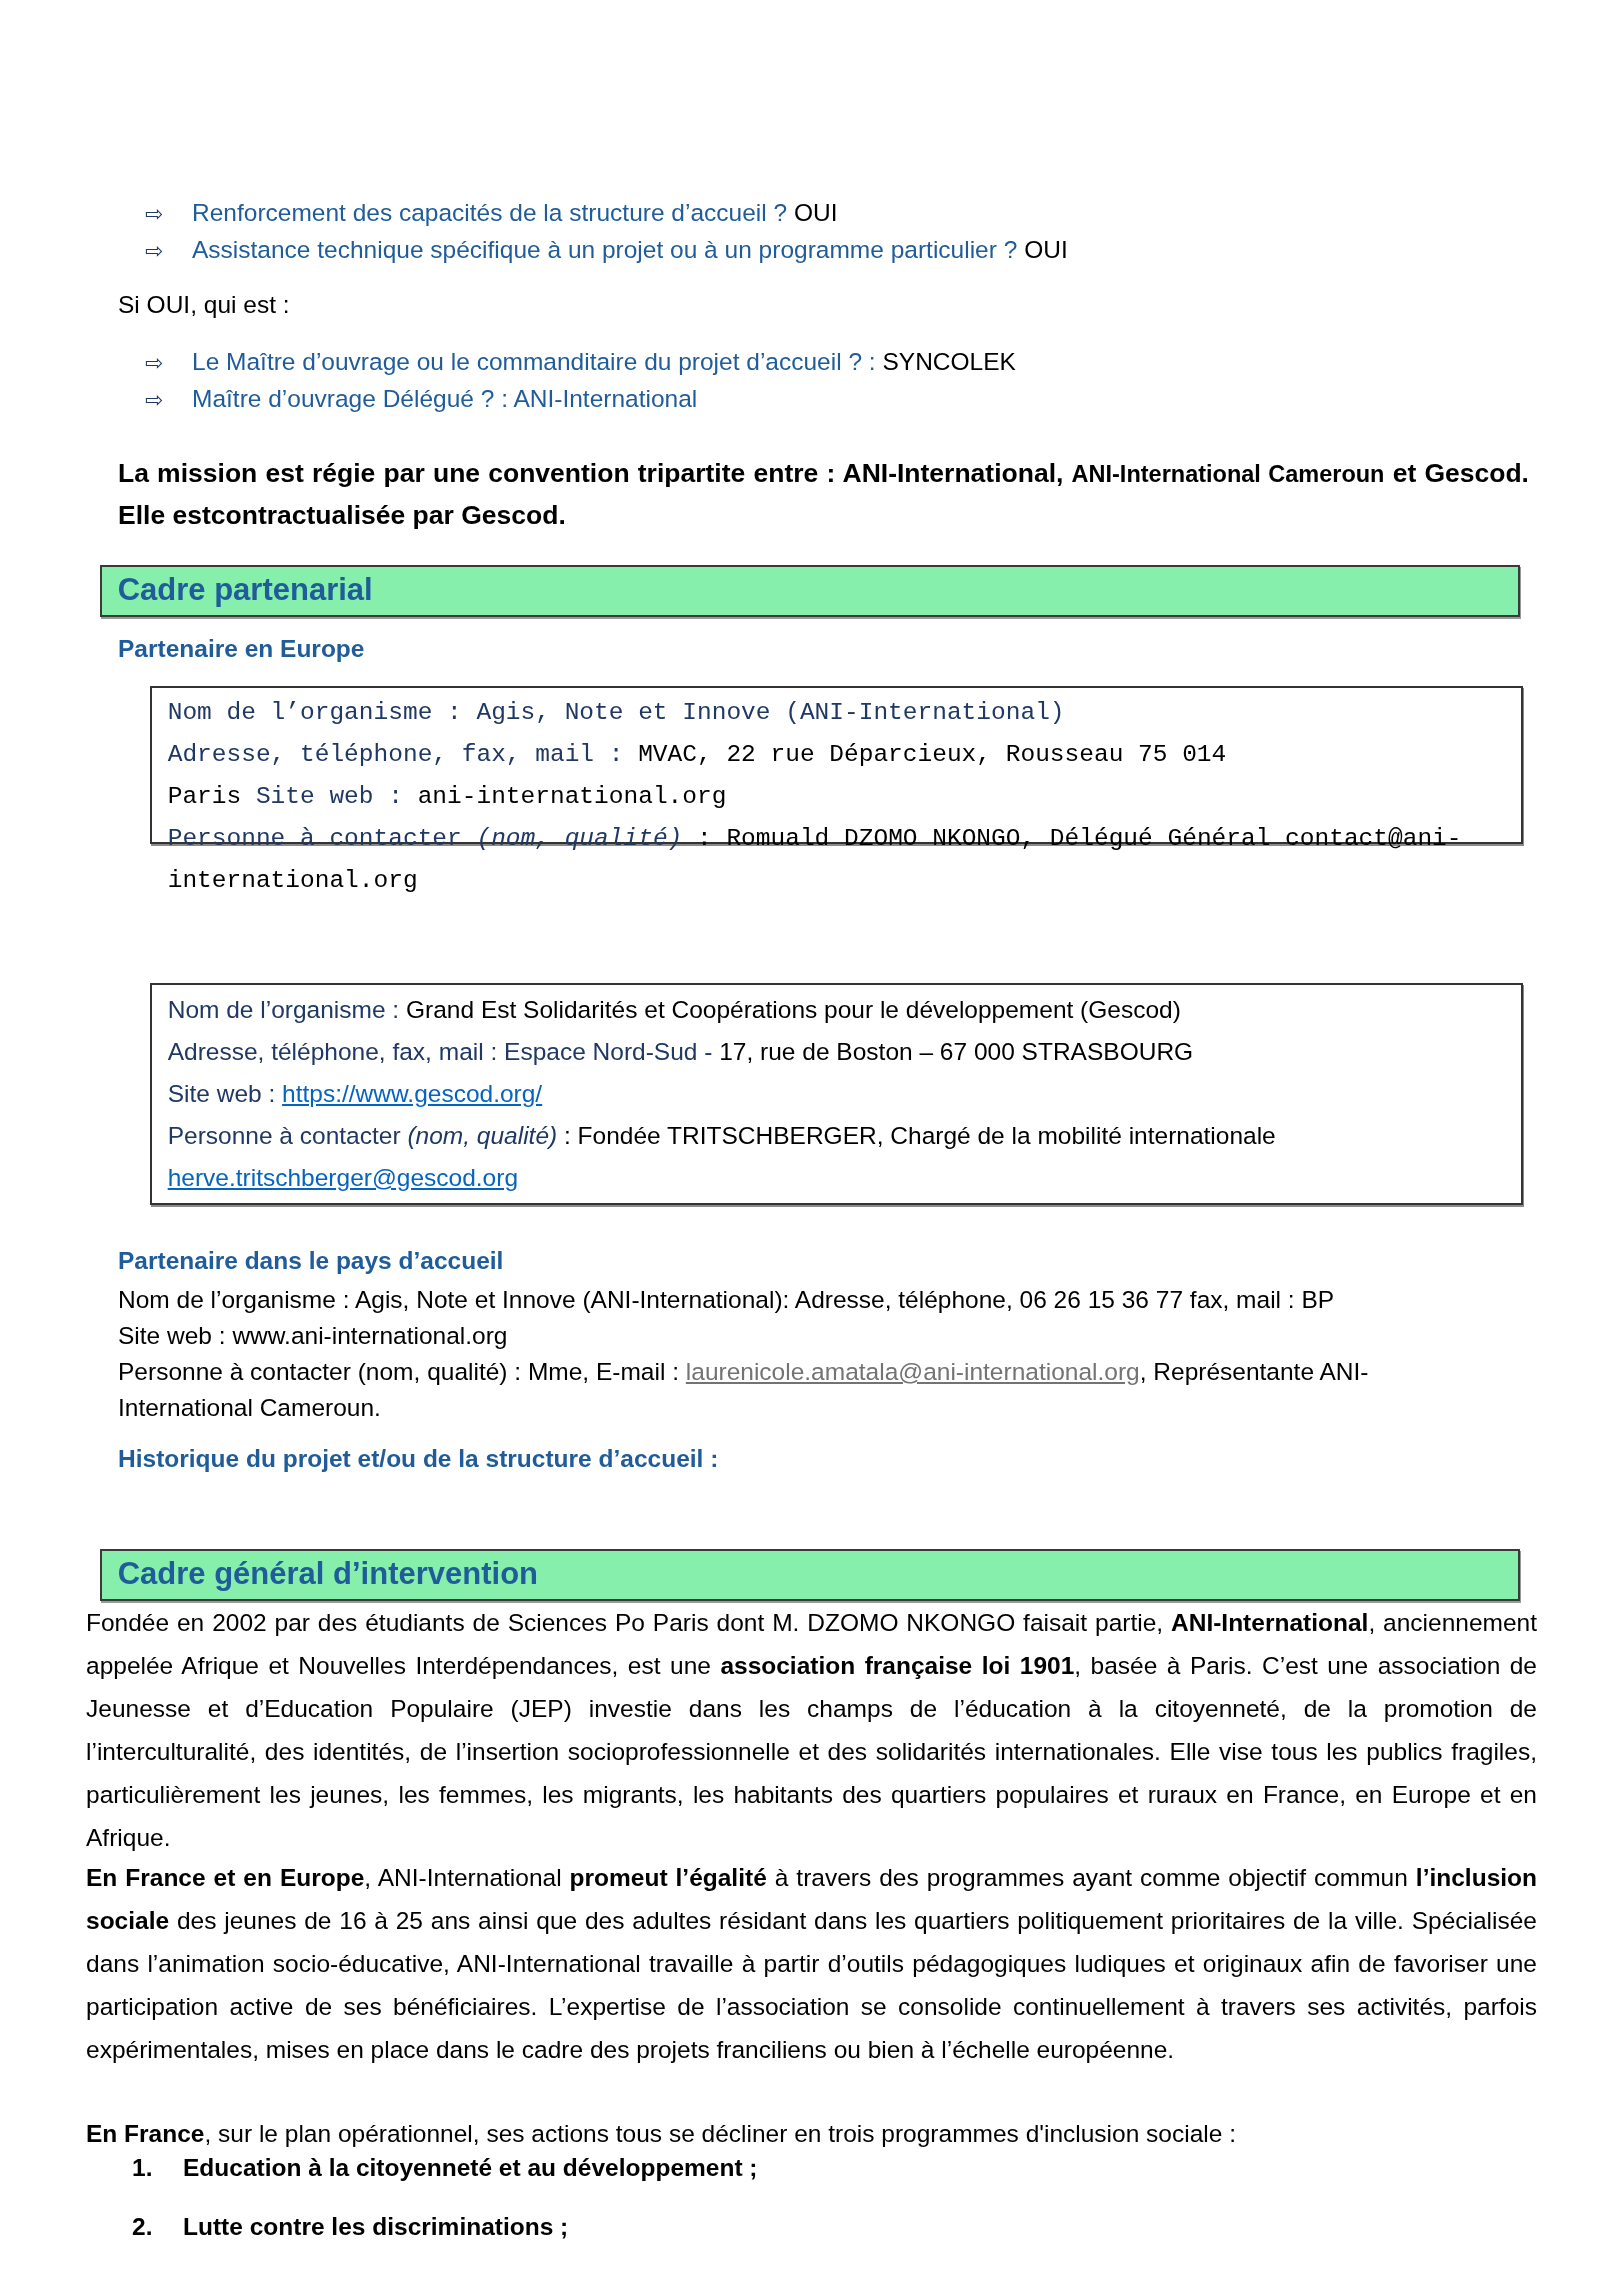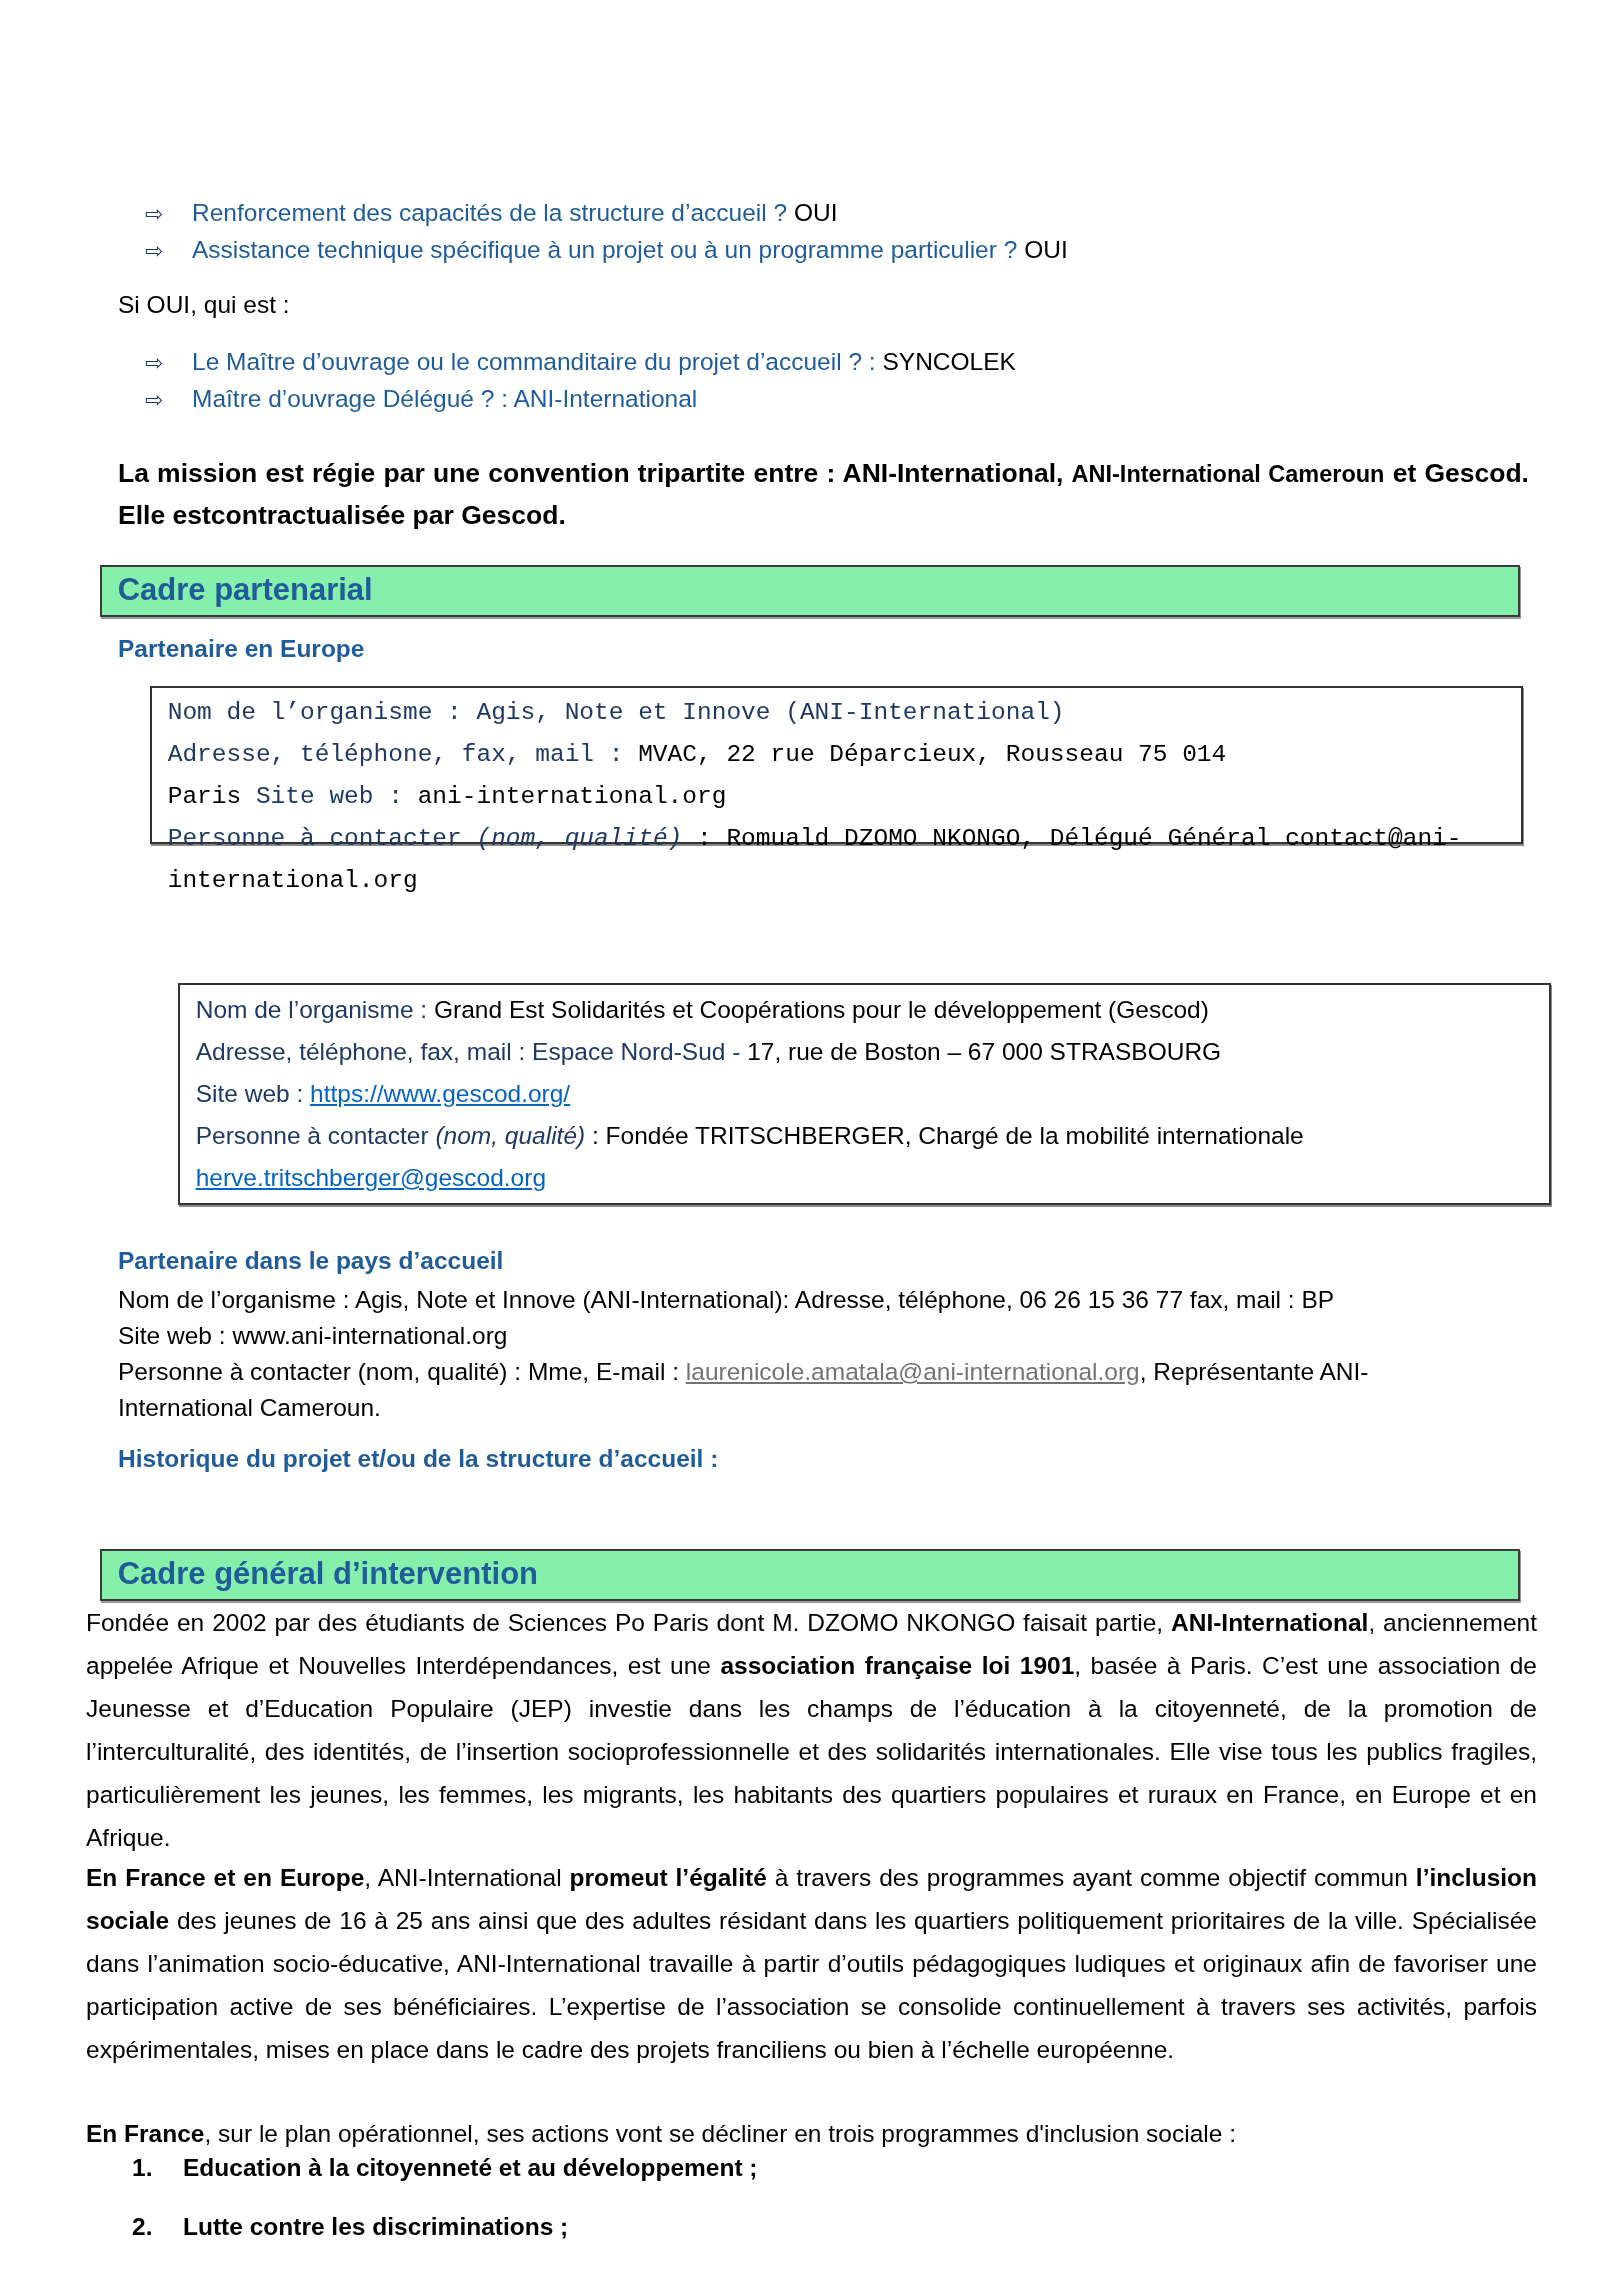--- a/index.html
+++ b/index.html
@@ -74,21 +74,21 @@
 <div class="sub-head" style="top:635px;">Partenaire en Europe</div>
 
 <div class="partner-box" style="top:686px; height:158px;font-family:Liberation Mono, monospace;">
   <div class="line navy">Nom de l’organisme : Agis, Note et Innove (ANI-International)</div>
   <div class="line"><span class="navy">Adresse, téléphone, fax, mail :</span><span> MVAC, 22 rue Déparcieux,  Rousseau 75 014</span></div>
   <div class="line"><span>Paris </span><span class="navy"> Site web :</span><span> ani-international.org</span></div>
   <div class="line"><span class="navy">Personne à contacter </span><i class="navy">(nom, qualité)</i><span> : Romuald DZOMO NKONGO, Délégué Général contact@ani-</span></div>
   <div class="line">international.org</div>
 </div>
 
-<div class="partner-box" style="top:983px; height:222px;margin-left:28px;">
+<div class="partner-box" style="top:983px; height:222px;">
   <div class="line"><span class="navy">Nom de l’organisme :</span><span> Grand Est Solidarités et Coopérations pour le développement (Gescod)</span></div>
   <div class="line"><span class="navy">Adresse, téléphone, fax, mail : Espace Nord-Sud -</span><span> 17, rue de Boston – 67 000 STRASBOURG</span></div>
   <div class="line"><span class="navy">Site web : </span><a class="link">https://www.gescod.org/</a></div>
   <div class="line"><span class="navy">Personne à contacter </span><i class="navy">(nom, qualité)</i><span> : Fondée TRITSCHBERGER, Chargé de la mobilité internationale</span></div>
   <div class="line"><a class="link">herve.tritschberger@gescod.org</a></div>
 </div>
 
 <div class="sub-head" style="top:1247px;">Partenaire dans le pays d’accueil</div>
 
 <div class="host" style="top:1282px;">
@@ -106,21 +106,21 @@
 
 <div class="body-par" style="top:1601px;">
   <span>Fondée en 2002 par des étudiants de Sciences Po Paris dont M. DZOMO NKONGO faisait partie, </span><b>ANI-International</b><span>, anciennement appelée Afrique et Nouvelles Interdépendances, est une </span><b>association française loi 1901</b><span>, basée à Paris. C’est une association de Jeunesse et d’Education Populaire (JEP) investie dans les champs de l’éducation à la citoyenneté, de la promotion de l’interculturalité, des identités, de l’insertion socioprofessionnelle et des solidarités internationales. Elle vise tous les publics fragiles, particulièrement les jeunes, les femmes, les migrants, les habitants des quartiers populaires et ruraux en France, en Europe et en Afrique.</span>
 </div>
 
 <div class="body-par" style="top:1856px;">
   <b>En France et en Europe</b><span>, ANI-International </span><b>promeut l’égalité</b><span> à travers des programmes ayant comme objectif commun </span><b>l’inclusion sociale</b><span> des jeunes de 16 à 25 ans ainsi que des adultes résidant dans les quartiers politiquement prioritaires de la ville. Spécialisée dans l’animation socio-éducative, ANI-International travaille à partir d’outils pédagogiques ludiques et originaux afin de favoriser une participation active de ses bénéficiaires. L’expertise de l’association se consolide continuellement à travers ses activités, parfois expérimentales, mises en place dans le cadre des projets franciliens ou bien à l’échelle européenne.</span>
 </div>
 
 <div class="body-par" style="top:2112px;">
-  <b>En France</b><span>, sur le plan opérationnel, ses actions vont se décliner en trois programmes d'inclusion sociale :</span>
+  <b>En France</b><span>, sur le plan opérationnel, ses actions tous se décliner en trois programmes d'inclusion sociale :</span>
 </div>
 
 <div class="num-item" style="top:2154px;">
   <span class="n">1.</span><span>Education à la citoyenneté et au développement ;</span>
 </div>
 <div class="num-item" style="top:2213px;">
   <span class="n">2.</span><span>Lutte contre les discriminations ;</span>
 </div>
 
 

